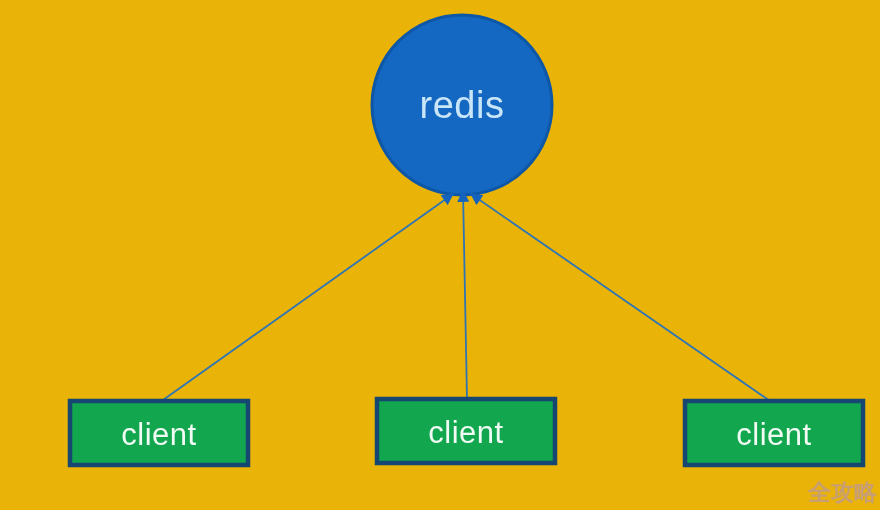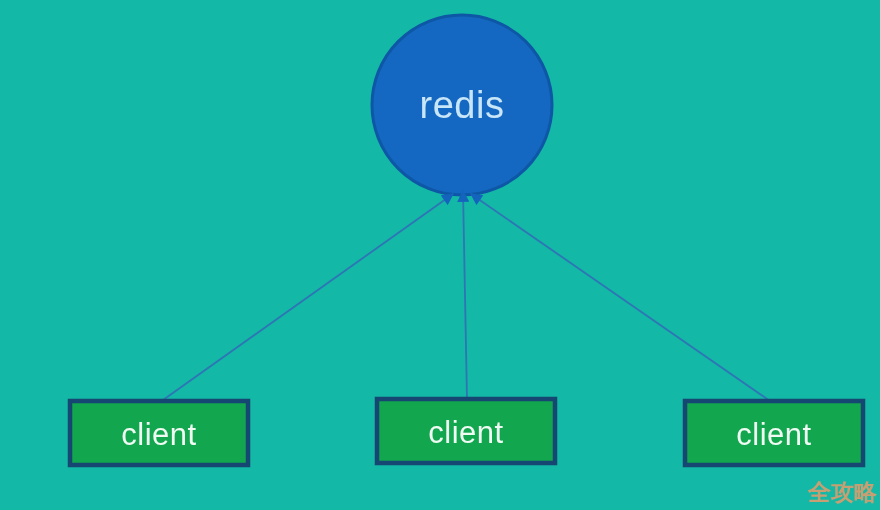--- a/index.html
+++ b/index.html
@@ -2,21 +2,21 @@
 <html><head>
 <meta charset="utf-8">
 <style>
   html, body { margin: 0; padding: 0; }
   body {
     width: 880px; height: 510px;
     background: #ffffff;
     font-family: "Liberation Sans", sans-serif;
     overflow: hidden;
   }
-  .canvas-wrap { position: relative; width: 880px; height: 510px; background: #14b8a6; }
+  .canvas-wrap { position: relative; width: 880px; height: 510px; background: #eab308; }
   svg { display: block; }
   .node-label { font-family: "Liberation Sans", sans-serif; }
   .redis-label { font-size: 38px; letter-spacing: 0.5px; }
   .client-label { font-size: 31px; letter-spacing: 0.5px; }
   .watermark-label { font-size: 23px; font-weight: bold; font-family: "DejaVu Sans", "Liberation Sans", sans-serif; }
 </style>
 </head>
 <body>
 
 <div class="canvas-wrap">

